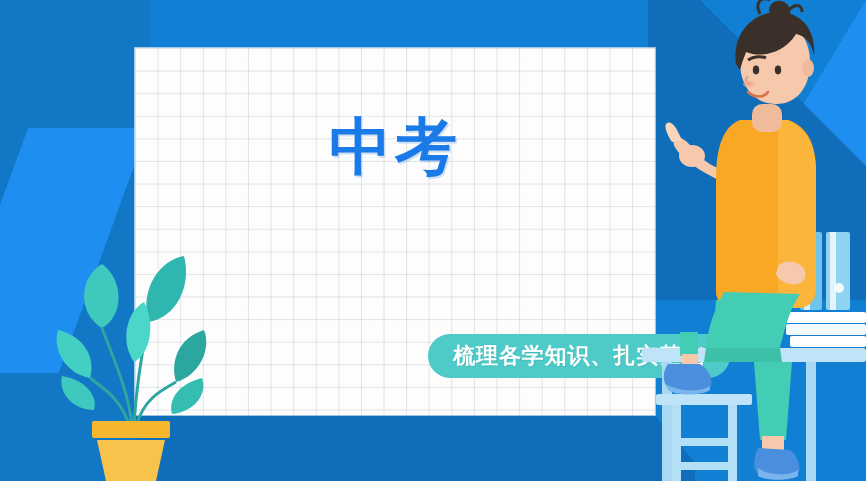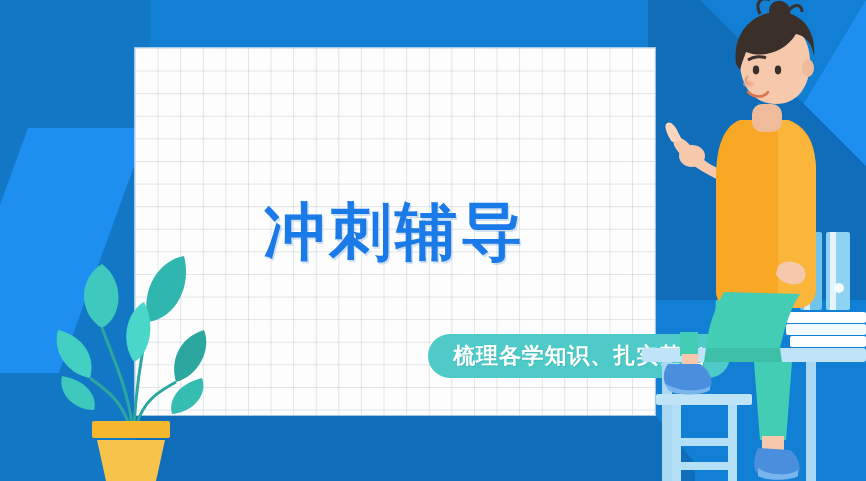--- a/index.html
+++ b/index.html
@@ -81,21 +81,21 @@
   <div class="bg-parallelogram"></div>
   <div class="bg-right-light"></div>
   <div class="bg-diag-shadow"></div>
 
   <div class="panel-shadow"></div>
   <div class="panel">
     <div class="panel-grid"></div>
   </div>
 
   <div class="title-wrap">
-    <div class="title-line title-2">冲刺辅导</div>
+    <div class="title-line title-1">中考</div>
     <div class="subtitle-pill">
       <span class="subtitle-text">梳理各学知识、扎实基础</span>
     </div>
   </div>
 
   <div class="plant">
     <svg width="170" height="231" viewBox="0 0 170 231" xmlns="http://www.w3.org/2000/svg">
 
       <g stroke="#2ba79f" stroke-width="3" fill="none">
         <path d="M88 175 C84 140, 70 110, 58 78"></path>

